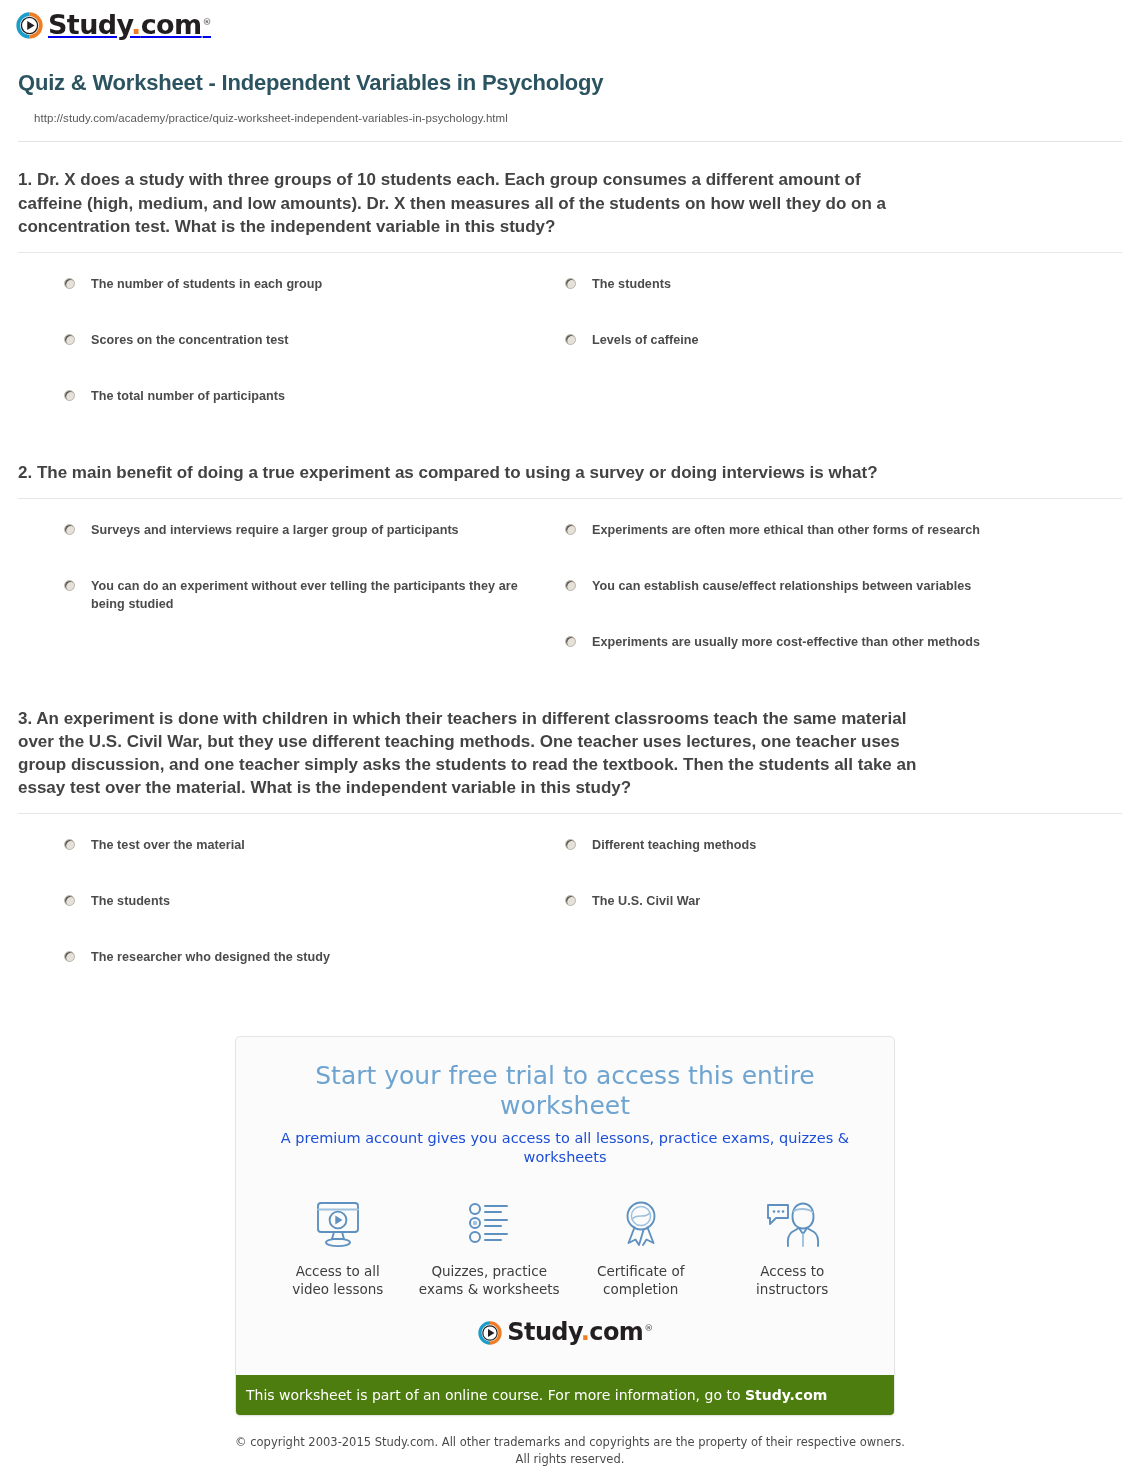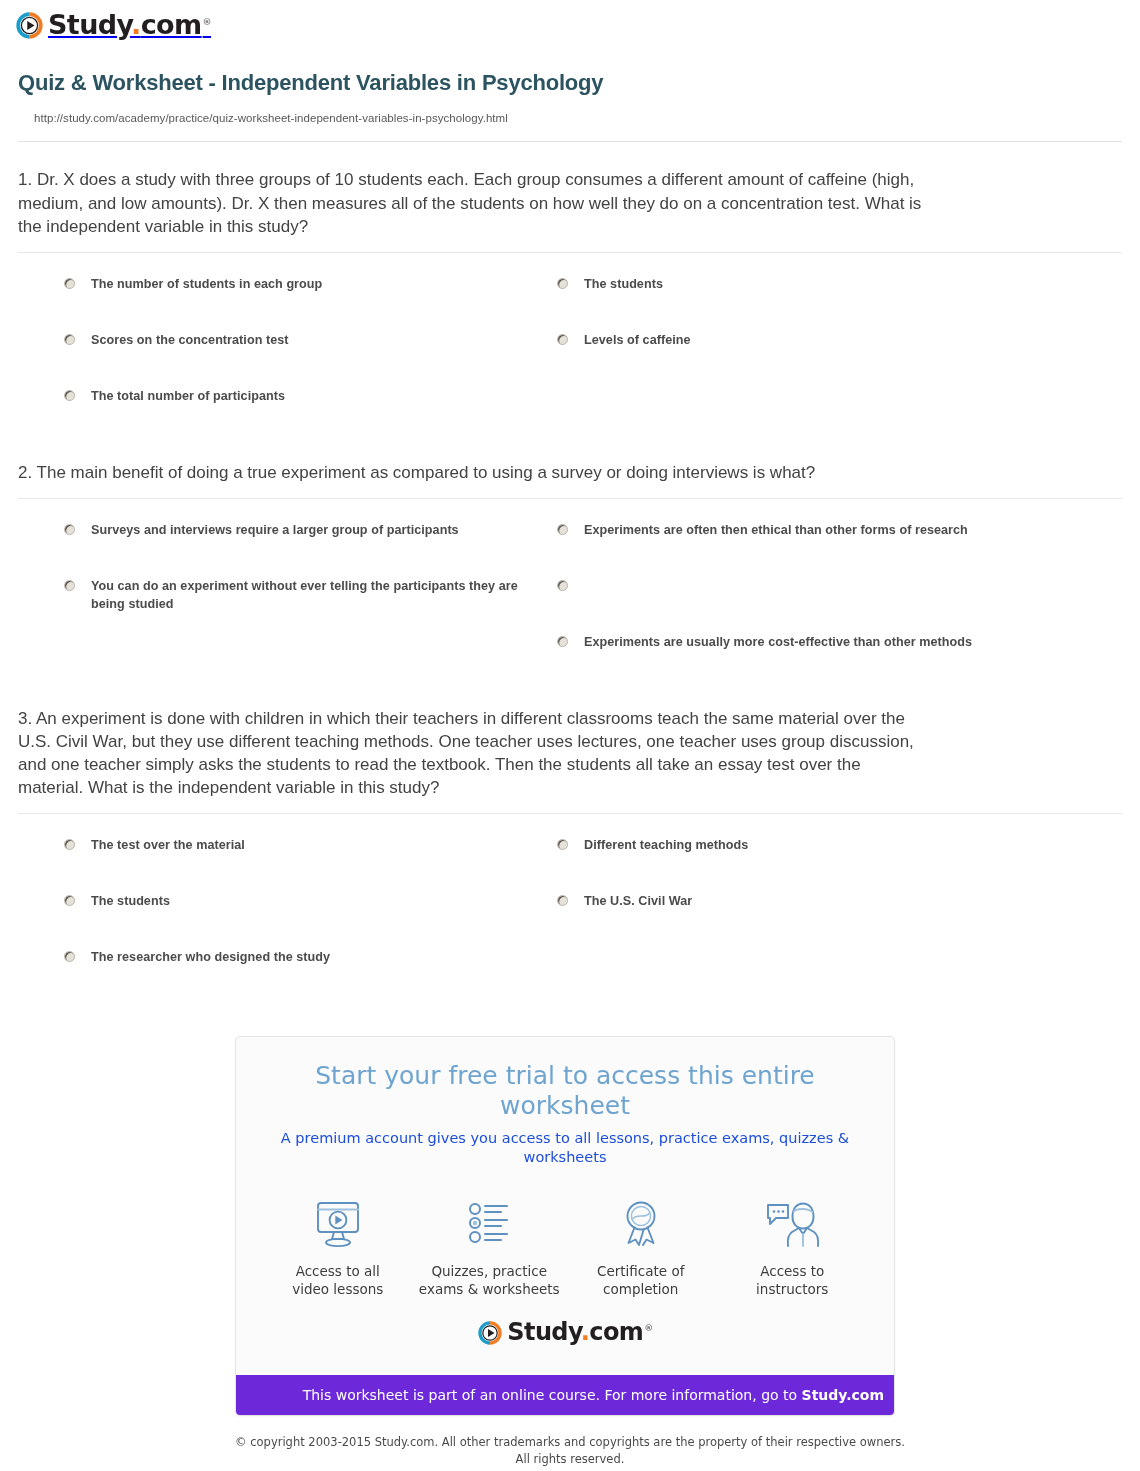--- a/index.html
+++ b/index.html
@@ -85,33 +85,33 @@
 
   
   .questions { padding: 0 18px; }
   .question-block { padding-top: 26px; }
   .question-text {
     font-size: 17px;
     line-height: 1.36;
     color: #434343;
     margin: 0 0 14px 0;
     max-width: 905px;
-    font-weight: 400;
+    font-weight: 700;
   }
   .question-rule {
     height: 1px;
     background: #e7e7e7;
     border: 0;
     margin: 0 0 0 0;
   }
 
   .options-grid {
     display: grid;
     grid-template-columns: 503px 1fr;
-    column-gap: 0;
+    column-gap: 8px;
     padding-top: 14px;
   }
   .options-col {
     display: flex;
     flex-direction: column;
   }
   .option {
     display: flex;
     align-items: flex-start;
     gap: 16px;
@@ -191,23 +191,23 @@
     line-height: 1.32;
   }
   .promo-logo {
     display: flex;
     justify-content: center;
     padding: 16px 0 16px 0;
   }
   .promo-logo .logo-word { font-size: 24px; }
   .promo-logo .logo-mark { width: 24px; height: 24px; }
   .promo-banner {
-    background: #6d28d9;
+    background: #4d7c0f;
     color: #ffffff;
-    text-align: right;
+    text-align: left;
     font-family: "DejaVu Sans", "Liberation Sans", sans-serif;
     font-size: 14px;
     padding: 12px 10px;
     line-height: 1.2;
   }
   .promo-banner b { font-weight: bold; }
 
   
   .copyright {
     text-align: center;
@@ -286,24 +286,25 @@
             <span class="option-label">Surveys and interviews require a larger group of participants</span>
           </label>
           <label class="option">
             <span class="radio"></span>
             <span class="option-label">You can do an experiment without ever telling the participants they are being studied</span>
           </label>
         </div>
         <div class="options-col right">
           <label class="option">
             <span class="radio"></span>
-            <span class="option-label">Experiments are often then ethical than other forms of research</span>
-          </label>
-          <label class="option">
-            <span class="radio"></span>
+            <span class="option-label">Experiments are often more ethical than other forms of research</span>
+          </label>
+          <label class="option">
+            <span class="radio"></span>
+            <span class="option-label">You can establish cause/effect relationships between variables</span>
           </label>
           <label class="option">
             <span class="radio"></span>
             <span class="option-label">Experiments are usually more cost-effective than other methods</span>
           </label>
         </div>
       </div>
     </section>
 
     <section class="question-block">

